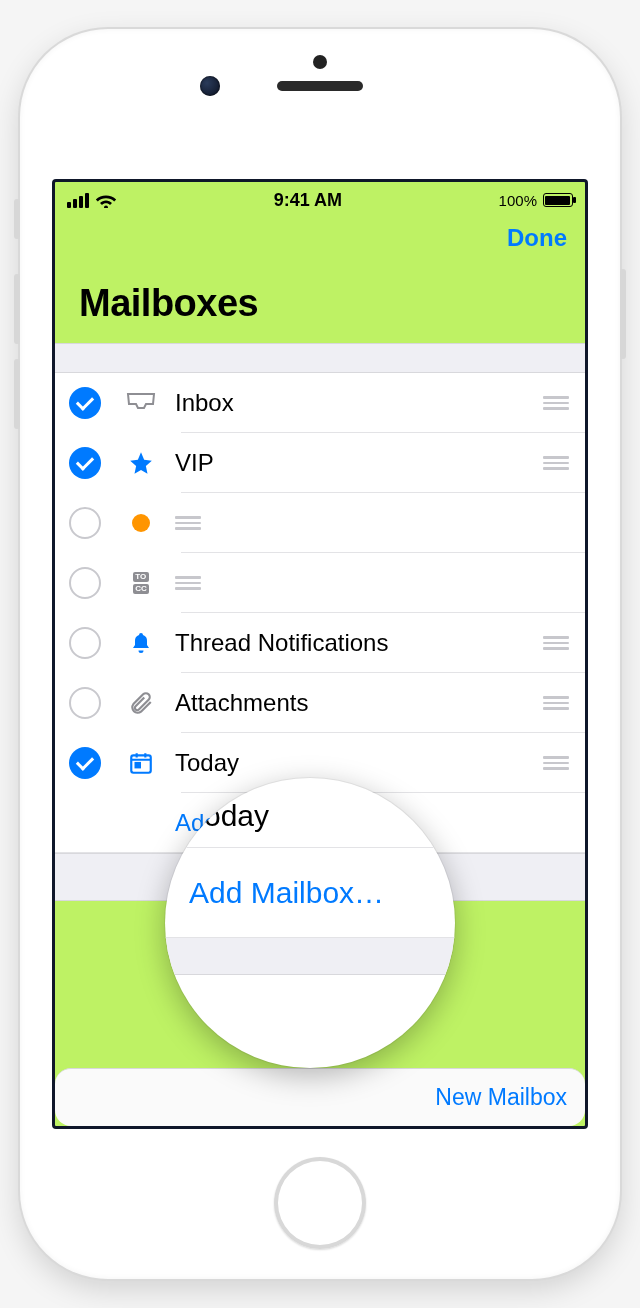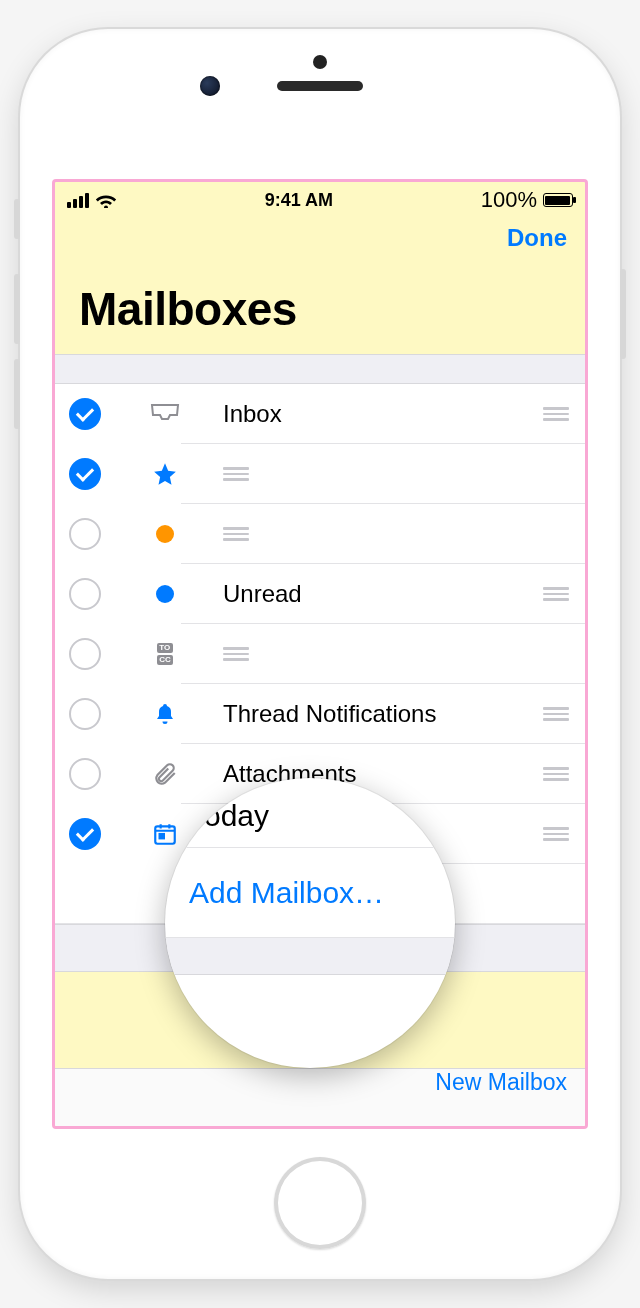--- a/index.html
+++ b/index.html
@@ -30,72 +30,72 @@
     width: 14px; height: 14px; border-radius: 50%; background: #222; }
 
   
   .home { position: absolute; bottom: 30px; left: 50%; transform: translateX(-50%);
     width: 92px; height: 92px; border-radius: 50%; background: #fff;
     box-shadow: inset 0 0 0 4px #d8d8d8, 0 1px 2px rgba(0,0,0,.15); }
 
   
   .screen {
     position: absolute; top: 150px; left: 32px; right: 32px; bottom: 150px;
-    background: #fef9c3; border: 3px solid #f9a8d4; border-radius: 4px; overflow: hidden;
+    background: #bef264; border: 3px solid #0f172a; border-radius: 4px; overflow: hidden;
   }
 
   
   .status-bar { height: 36px; display: flex; align-items: center; justify-content: space-between;
     padding: 0 12px; font-size: 18px; font-weight: 600; color: #000; }
   .status-left, .status-right { display: flex; align-items: center; gap: 6px; }
   .signal { display: flex; align-items: flex-end; gap: 2px; }
   .signal i { width: 4px; background: #000; display: block; border-radius: 1px; }
   .signal i:nth-child(1){height:6px}.signal i:nth-child(2){height:9px}.signal i:nth-child(3){height:12px}.signal i:nth-child(4){height:15px}
   .wifi svg { display:block; }
   .battery { display: flex; align-items: center; gap: 3px; }
   .battery-body { width: 30px; height: 14px; border: 1.5px solid #000; border-radius: 3px; position: relative; }
   .battery-body::after { content:''; position:absolute; right:-4px; top:3px; width:3px; height:6px; background:#000; border-radius:1px; }
   .battery-fill { position:absolute; inset:1.5px; background:#000; border-radius:1px; }
   .status-time { font-size: 18px; font-weight: 600; }
-  .battery-pct { font-size: 22px; font-weight: 400; }
+  .battery-pct { font-size: 15px; font-weight: 400; }
 
   
   .nav-bar { height: 56px; display: flex; align-items: flex-start; justify-content: flex-end; padding: 6px 18px 0 8px; }
   .nav-done { color: #007aff; font-size: 24px; font-weight: 600; background: none; border: none; }
 
   
-  .large-title { padding: 8px 24px 18px; font-size: 46px; font-weight: 800; letter-spacing: -0.5px; }
+  .large-title { padding: 8px 24px 18px; font-size: 38px; font-weight: 800; letter-spacing: -0.5px; }
 
   
   .section-gap { height: 30px; background: #efeff4; border-top: 1px solid #d8d8dc; border-bottom: 1px solid #d8d8dc; }
 
   .list { background: #fff; }
-  .row { display: flex; align-items: center; height: 60px; padding: 0 14px 0 14px; position: relative; gap: 24px; }
+  .row { display: flex; align-items: center; height: 60px; padding: 0 14px 0 14px; position: relative; }
   .row .sep { position: absolute; left: 126px; right: 0; bottom: 0; height: 1px; background: #e3e3e6; }
   .row:last-child .sep { left: 0; }
 
   .check { width: 32px; height: 32px; border-radius: 50%; flex-shrink: 0; margin-right: 20px;
     display: flex; align-items: center; justify-content: center; }
   .check.off { border: 2px solid #c9c9ce; }
   .check.on { background: #007aff; }
   .check.on::after { content:''; width: 7px; height: 13px; border: solid #fff; border-width: 0 3px 3px 0;
     transform: rotate(45deg) translate(-1px,-1px); }
 
   .row-icon { width: 40px; display: flex; align-items: center; justify-content: center; margin-right: 14px; color:#8e8e93; }
   .row-icon.blue { color:#007aff; }
 
   .row-label { font-size: 24px; color: #000; flex: 1; }
   .row-label.blue { color: #007aff; }
 
   .drag { color: #c7c7cc; display: flex; flex-direction: column; gap: 3px; padding-right: 2px; }
   .drag i { display:block; width: 26px; height: 2.5px; background: #c7c7cc; border-radius: 1px; }
 
   .bottom-bar { position: absolute; bottom: 0; left: 0; right: 0; height: 58px;
-    display: flex; align-items: flex-start; justify-content: flex-end; padding: 0 18px;
-    border-top: 1px solid #d8d8dc; background: #fafafa; }
+    display: flex; align-items: center; justify-content: flex-end; padding: 0 18px;
+    border-top: 1px solid #d8d8dc; background: #fafafa; border-radius: 16px; }
   .new-mailbox { color: #007aff; font-size: 23px; background: none; border: none; }
 
   
   .lens {
     position: absolute; width: 290px; height: 290px; border-radius: 50%;
     left: 110px; top: 596px; background: #fff; overflow: hidden;
     box-shadow: 0 0 0 1px rgba(0,0,0,.06), 0 8px 30px rgba(0,0,0,.28);
   }
   .lens-inner { position: relative; width: 100%; height: 100%; }
   .lens-row { height: 82px; display: flex; align-items: center; padding-left: 24px; border-bottom: 1px solid #e3e3e6; }
@@ -176,20 +176,21 @@
         <span class="sep"></span>
       </div>
 
       <div class="row">
         <span class="check on"></span>
         <span class="row-icon blue">
           <svg width="26" height="26" viewBox="0 0 24 24" fill="#007aff">
               <path d="M12 2l2.9 6.9L22 10l-5.5 4.8L18 22l-6-3.6L6 22l1.5-7.2L2 10l7.1-1.1z"></path>
             </svg>
         </span>
+        <span class="row-label">VIP</span>
         <span class="drag">
             <i></i>
             <i></i>
             <i></i>
           </span>
         <span class="sep"></span>
       </div>
 
       <div class="row">
         <span class="check off"></span>
@@ -197,33 +198,20 @@
           <span style="width:18px;height:18px;border-radius:50%;background:#ff9500;display:block"></span>
         </span>
         <span class="drag">
             <i></i>
             <i></i>
             <i></i>
           </span>
         <span class="sep"></span>
       </div>
 
-      <div class="row">
-        <span class="check off"></span>
-        <span class="row-icon">
-          <span style="width:18px;height:18px;border-radius:50%;background:#007aff;display:block"></span>
-        </span>
-        <span class="row-label">Unread</span>
-        <span class="drag">
-            <i></i>
-            <i></i>
-            <i></i>
-          </span>
-        <span class="sep"></span>
-      </div>
 
       <div class="row">
         <span class="check off"></span>
         <span class="row-icon">
           <span style="display:flex;flex-direction:column;gap:2px">
             <span style="font-size:8px;font-weight:700;background:#8e8e93;color:#fff;border-radius:2px;padding:0 2px;line-height:10px">TO</span>
             <span style="font-size:8px;font-weight:700;background:#8e8e93;color:#fff;border-radius:2px;padding:0 2px;line-height:10px">CC</span>
           </span>
         </span>
         <span class="drag">

